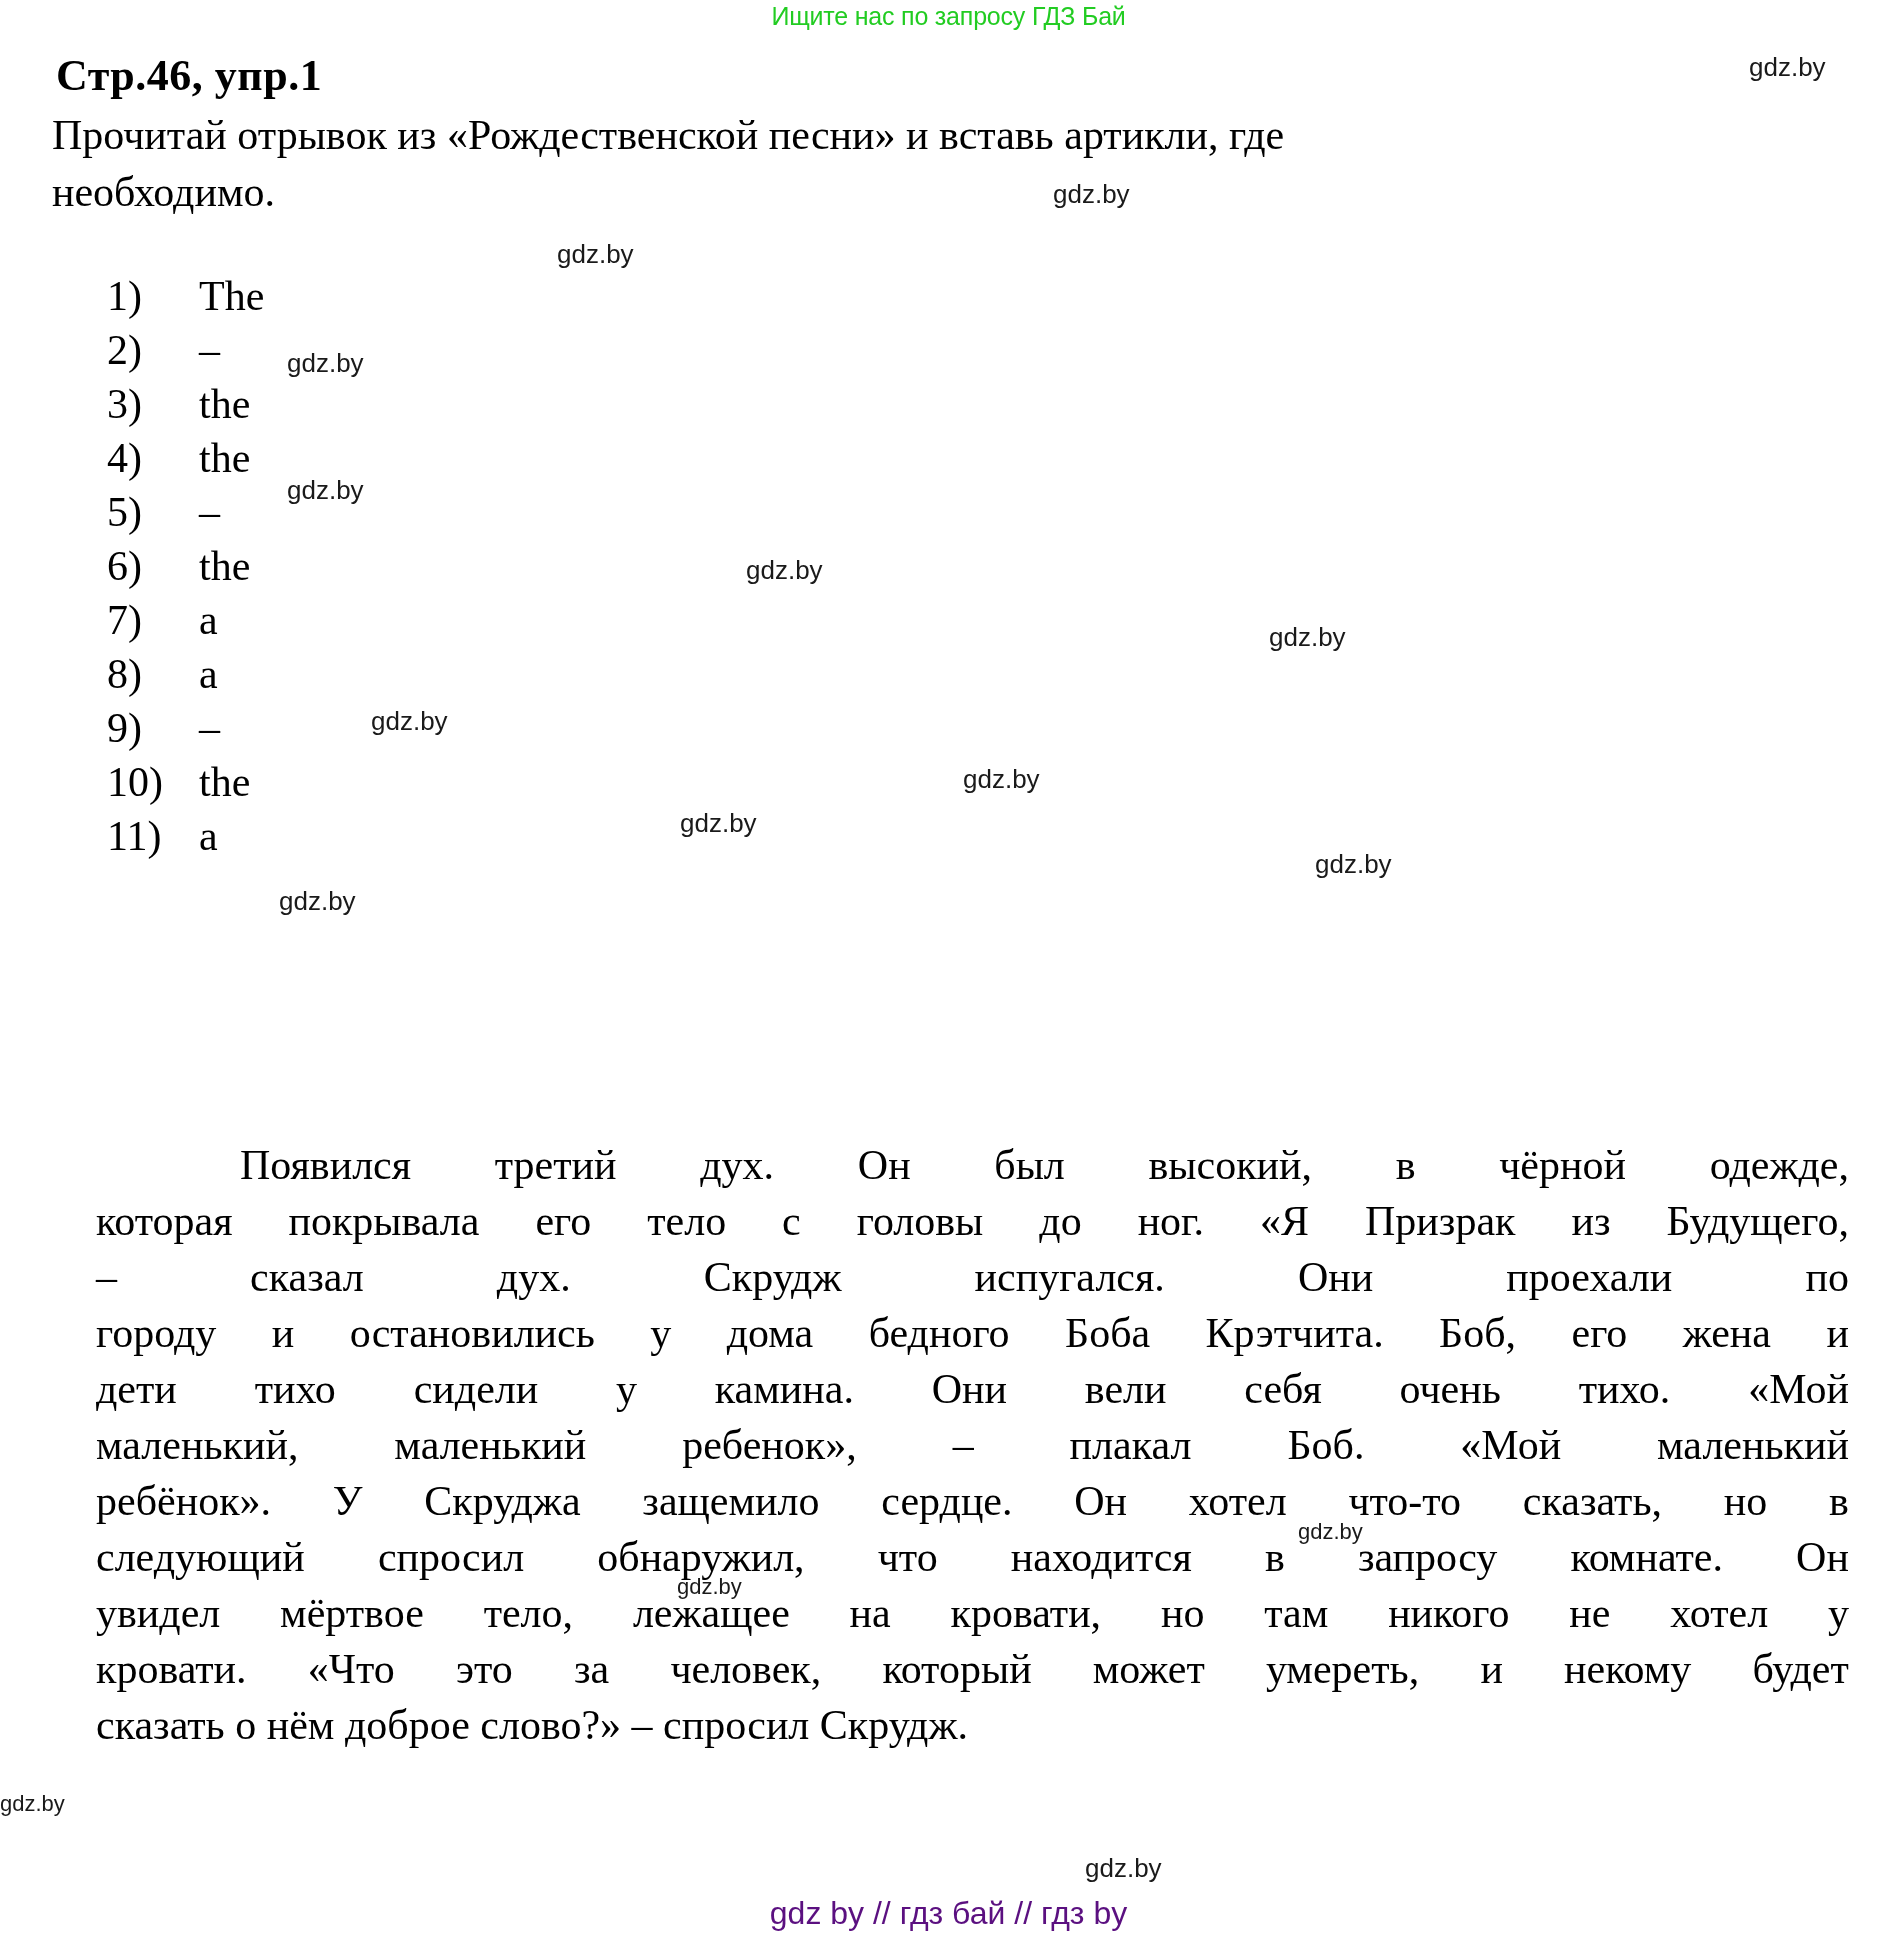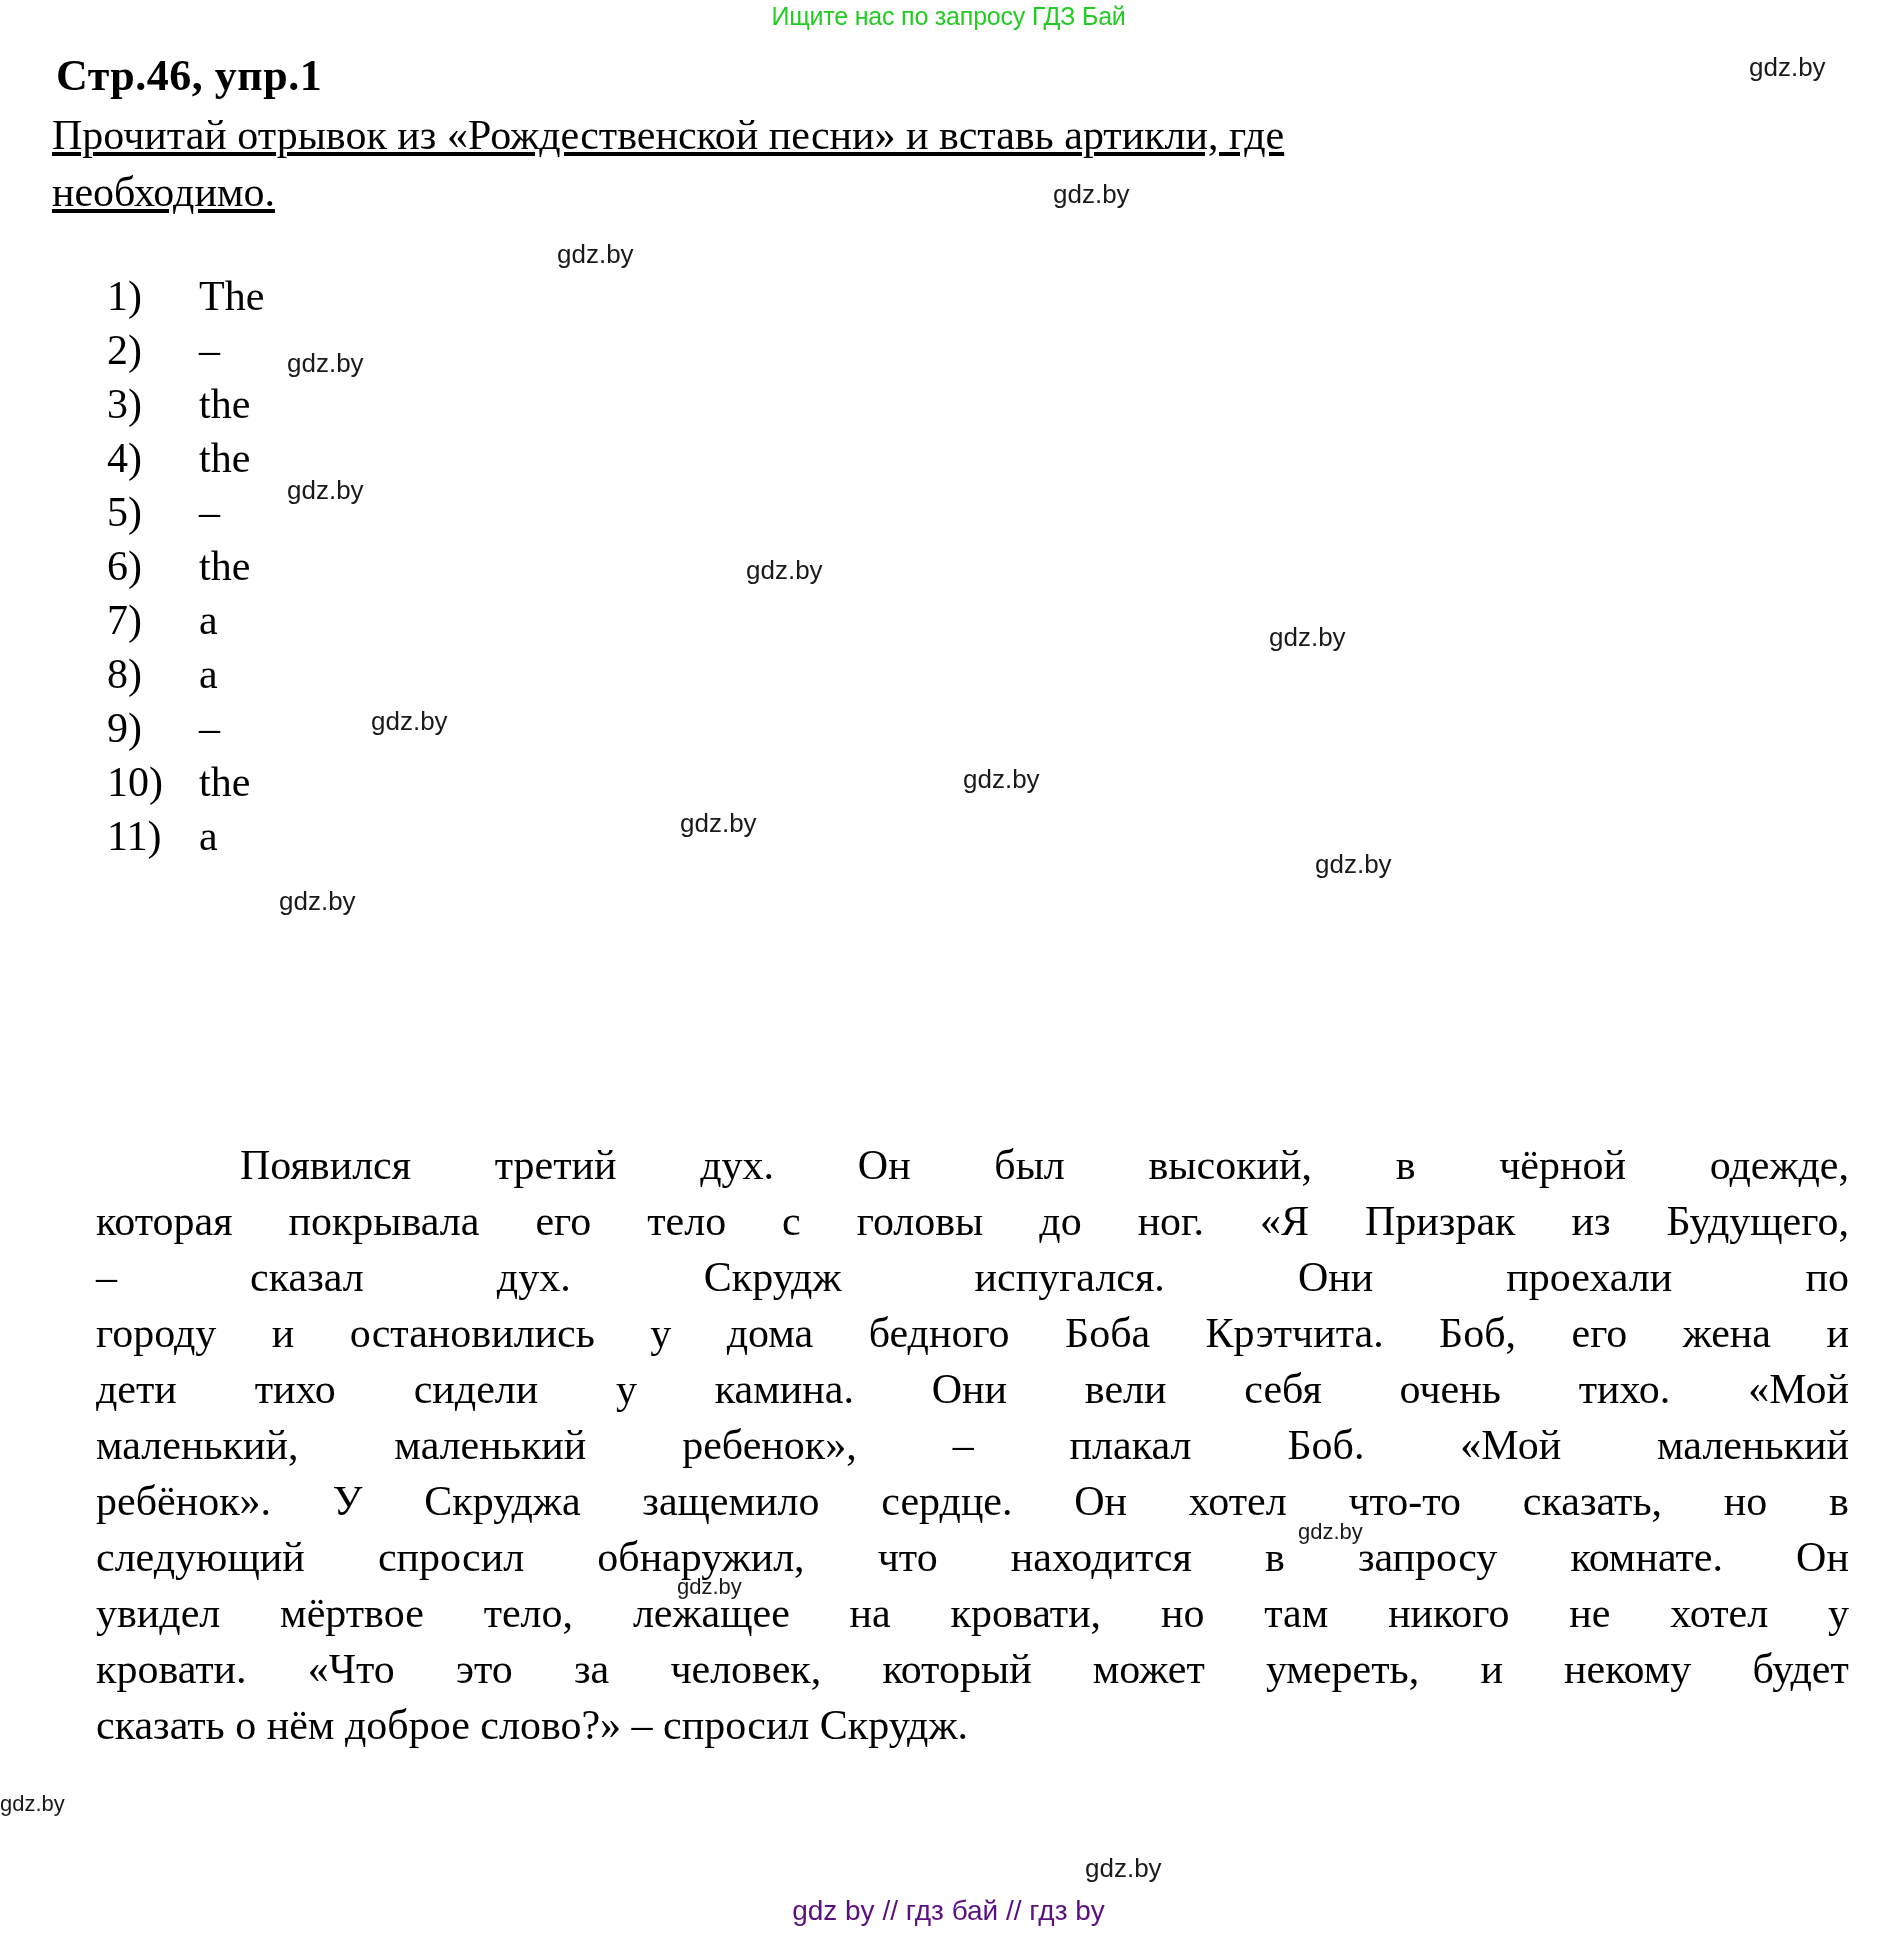--- a/index.html
+++ b/index.html
@@ -48,21 +48,20 @@
   
   .instruction {
     position: absolute;
     left: 52px;
     top: 107px;
     width: 1801px;
     font-size: 42px;
     line-height: 57px;
     text-align: justify;
     text-justify: inter-word;
-    text-decoration: underline;
   }
   .instruction .second-line {
     display: block;
   }
 
   
   .answers {
     position: absolute;
     left: 107px;
     top: 269px;
@@ -118,21 +117,21 @@
   }
 
   
   .footer {
     position: absolute;
     left: 0;
     top: 1895px;
     width: 1897px;
     text-align: center;
     font-family: "Liberation Sans", "DejaVu Sans", sans-serif;
-    font-size: 28px;
+    font-size: 32px;
     color: #5b1080;
     white-space: nowrap;
   }
 </style>
 </head>
 <body>
 
 <div id="page">
 
   <div class="promo-banner">Ищите нас по запросу ГДЗ Бай</div>

